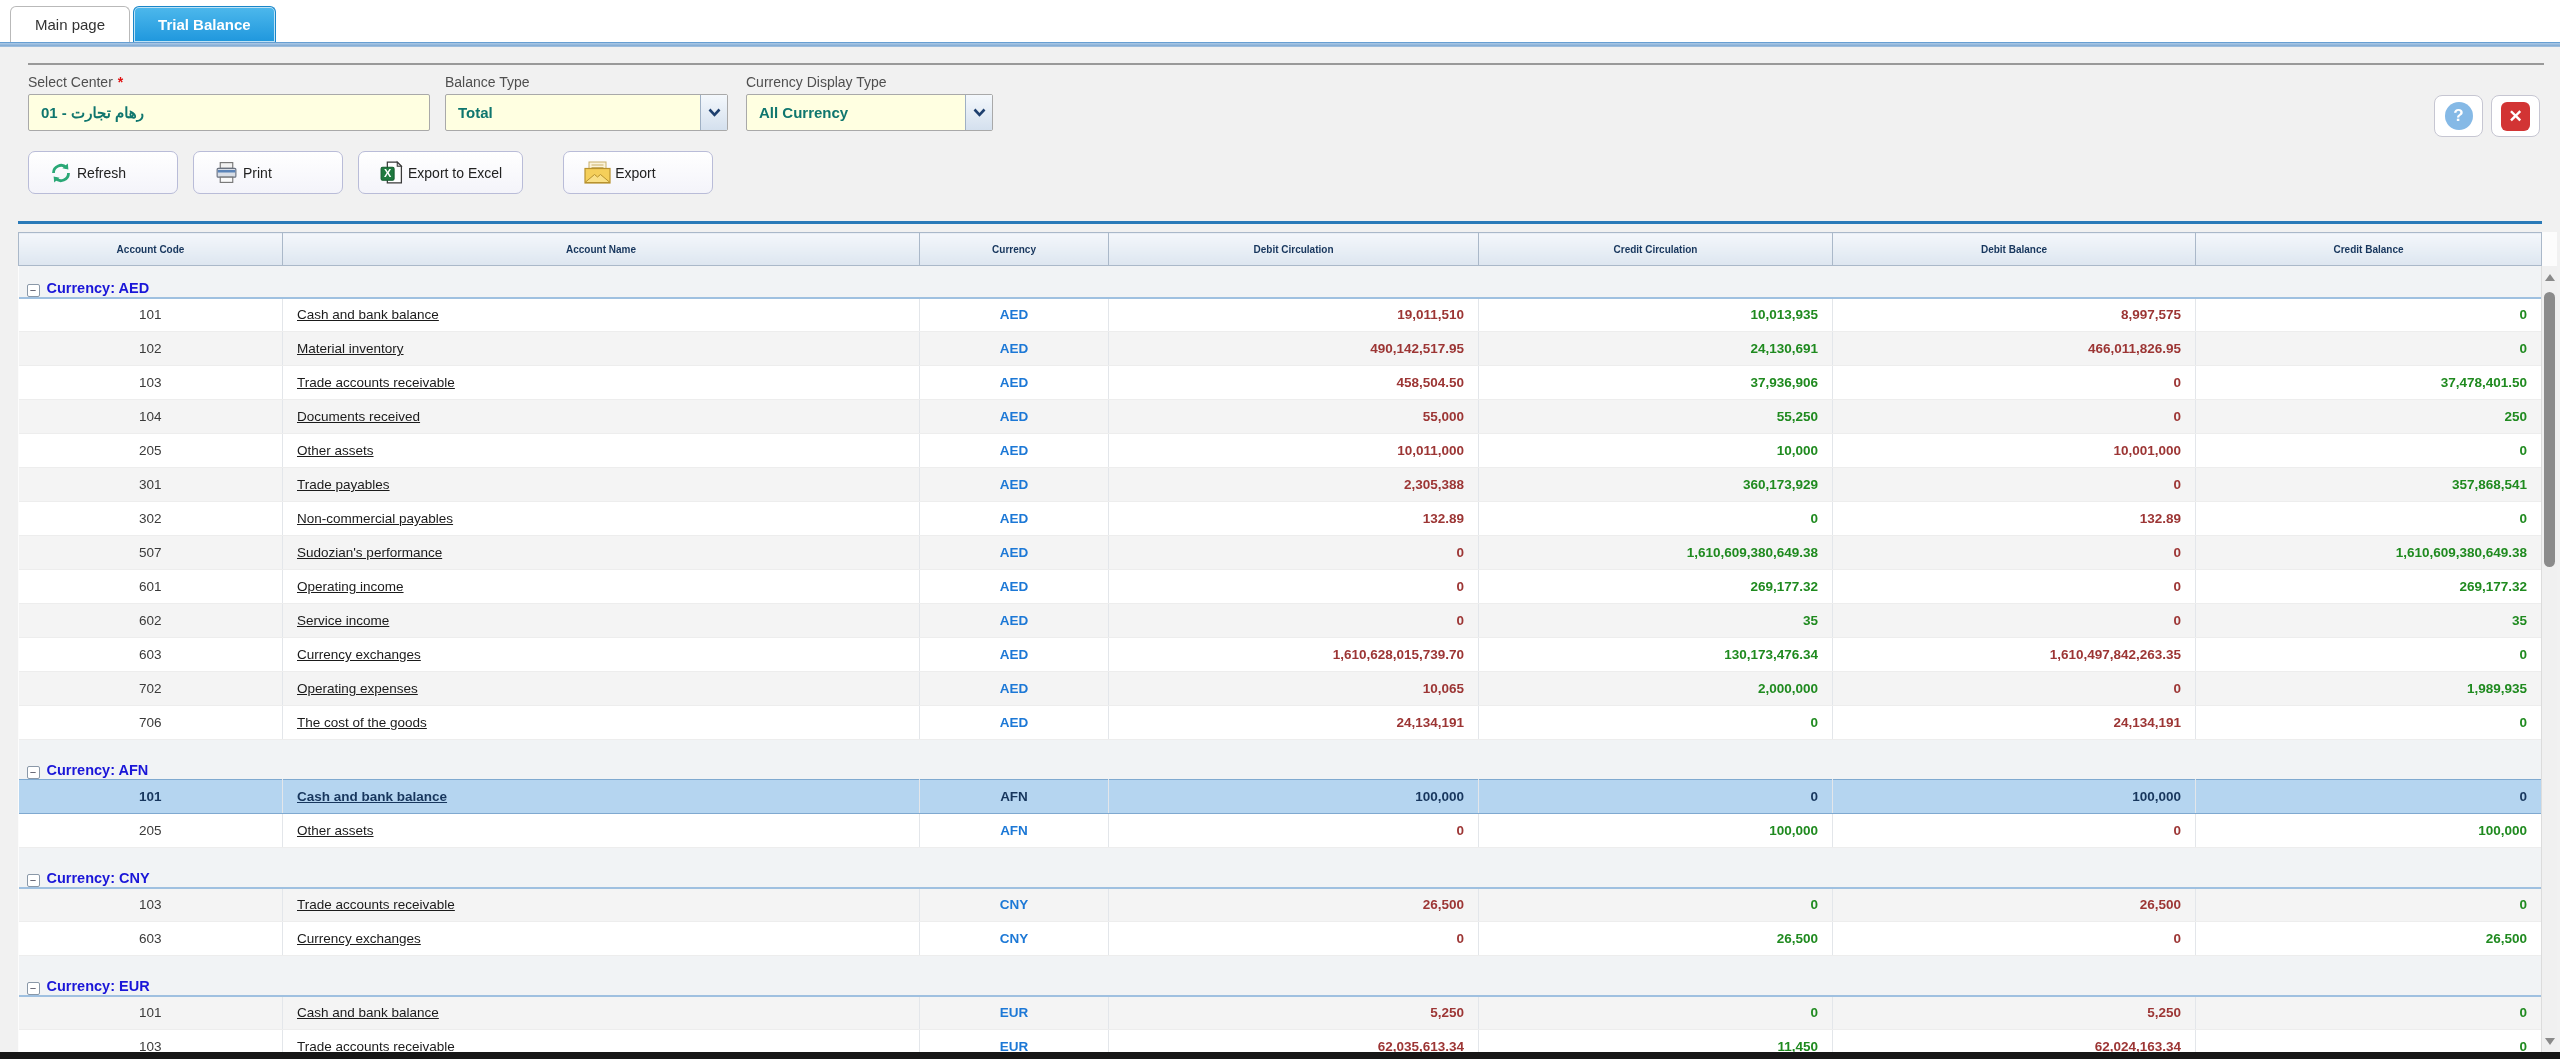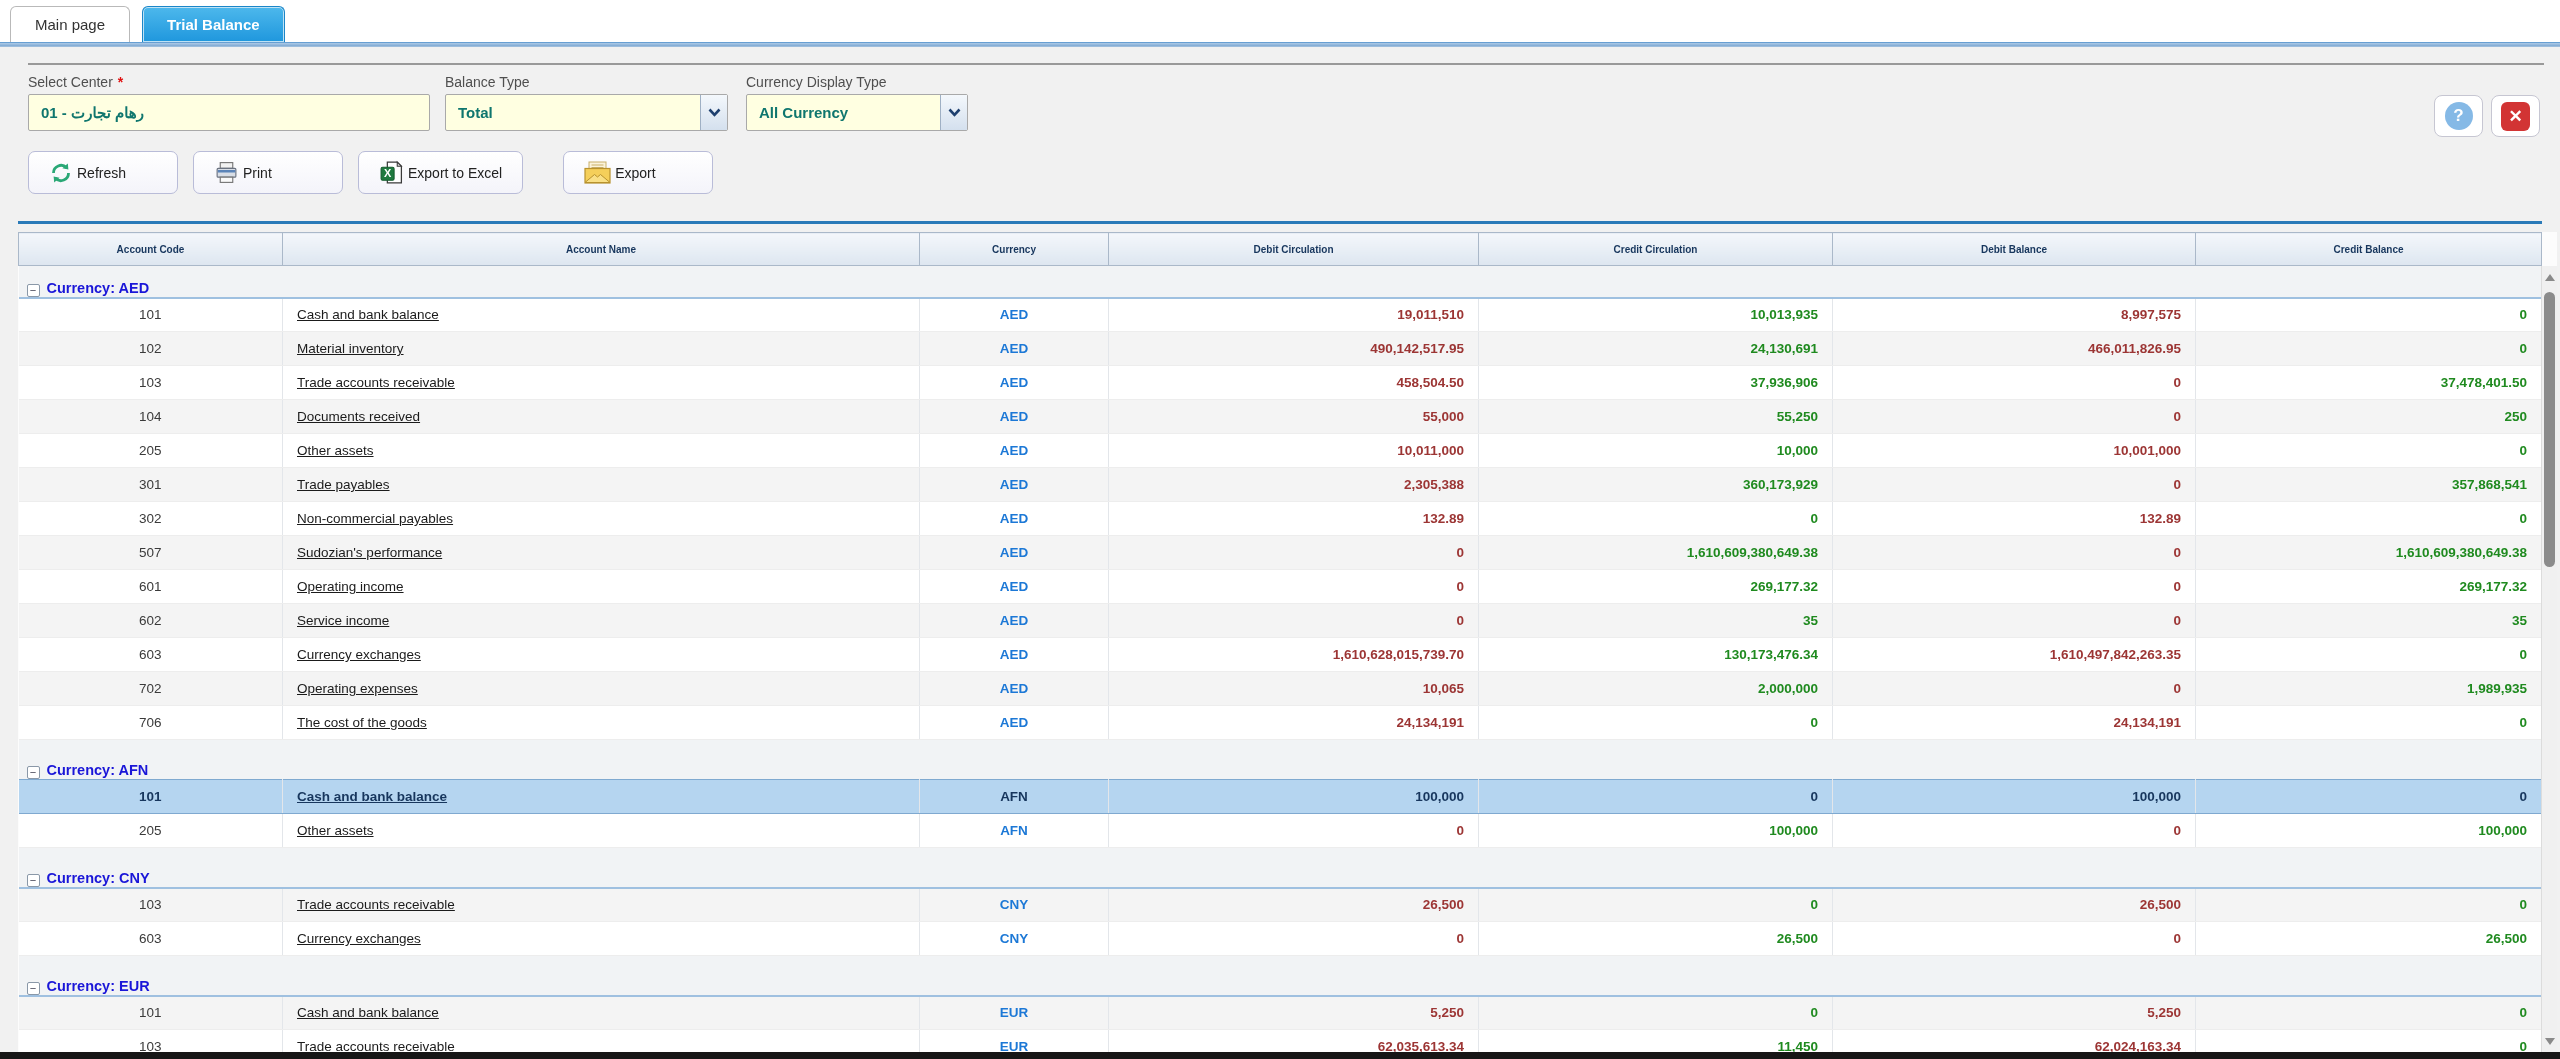--- a/index.html
+++ b/index.html
@@ -4,21 +4,21 @@
 <style>
   * { box-sizing: border-box; margin: 0; padding: 0; }
   html,body { width:2560px; height:1059px; }
   body {
     position: relative;
     font-family: "Liberation Sans", sans-serif;
     background: #f1f1f1;
     overflow: hidden;
   }
   
-  .tabstrip { position:absolute; top:0; left:0; right:0; height:42px; background:#ffffff; padding:6px 0 0 10px; display:flex; gap:12px; }
+  .tabstrip { position:absolute; top:0; left:0; right:0; height:42px; background:#ffffff; padding:6px 0 0 10px; display:flex; gap:3px; }
   .tab { height:36px; padding:0 24px; display:flex; align-items:center; font-size:15px; border:1px solid #b9b9b9; border-bottom:none; border-radius:6px 6px 0 0; background:#ffffff; color:#333; cursor:default; }
   .tab.active { background:linear-gradient(#4db8ec,#1f97dd); border-color:var(--tab_active_border); color:#fff; font-weight:700; box-shadow:0 0 0 1px #bfe2f5 inset; }
   .tab-underline { position:absolute; top:42px; left:0; right:0; height:5px; background:linear-gradient(#aecbe7,#7fa9d3); border-top:1px solid #679fd2; border-bottom:1px solid #9dbddc; }
 
   
   .filter-topline { position:absolute; top:63px; left:28px; right:16px; height:2px; background:#999; }
   .filter-label { position:absolute; top:74px; font-size:14px; color:#4f4f4f; }
   .req { color:var(--required); font-weight:700; margin-left:5px; }
   .field { position:absolute; top:94px; height:37px; background:var(--field_bg); border:1px solid #a9a9a9; border-radius:2px; display:flex; align-items:center; }
   .field .val { flex:1; padding:0 12px; font-size:15px; font-weight:700; color:#0f766e; white-space:nowrap; overflow:hidden; }
@@ -90,21 +90,21 @@
 <div class="field" style="left:445px; width:283px;">
   <div class="val">Total</div>
   <div class="combo-btn">
     <svg width="13" height="9" viewBox="0 0 13 9">
         <path d="M1.5 1.5 L6.5 6.8 L11.5 1.5" stroke="#1d3f6e" stroke-width="2.6" fill="none"></path>
       </svg>
   </div>
 </div>
 
 <div class="filter-label" style="left:746px;"><span>Currency Display Type</span></div>
-<div class="field" style="left:746px; width:222px;">
+<div class="field" style="left:746px; width:247px;">
   <div class="val">All Currency</div>
   <div class="combo-btn">
     <svg width="13" height="9" viewBox="0 0 13 9">
         <path d="M1.5 1.5 L6.5 6.8 L11.5 1.5" stroke="#1d3f6e" stroke-width="2.6" fill="none"></path>
       </svg>
   </div>
 </div>
 
 <div class="hc-btn" style="right:77px;">
   <div class="help-circle">?</div>

